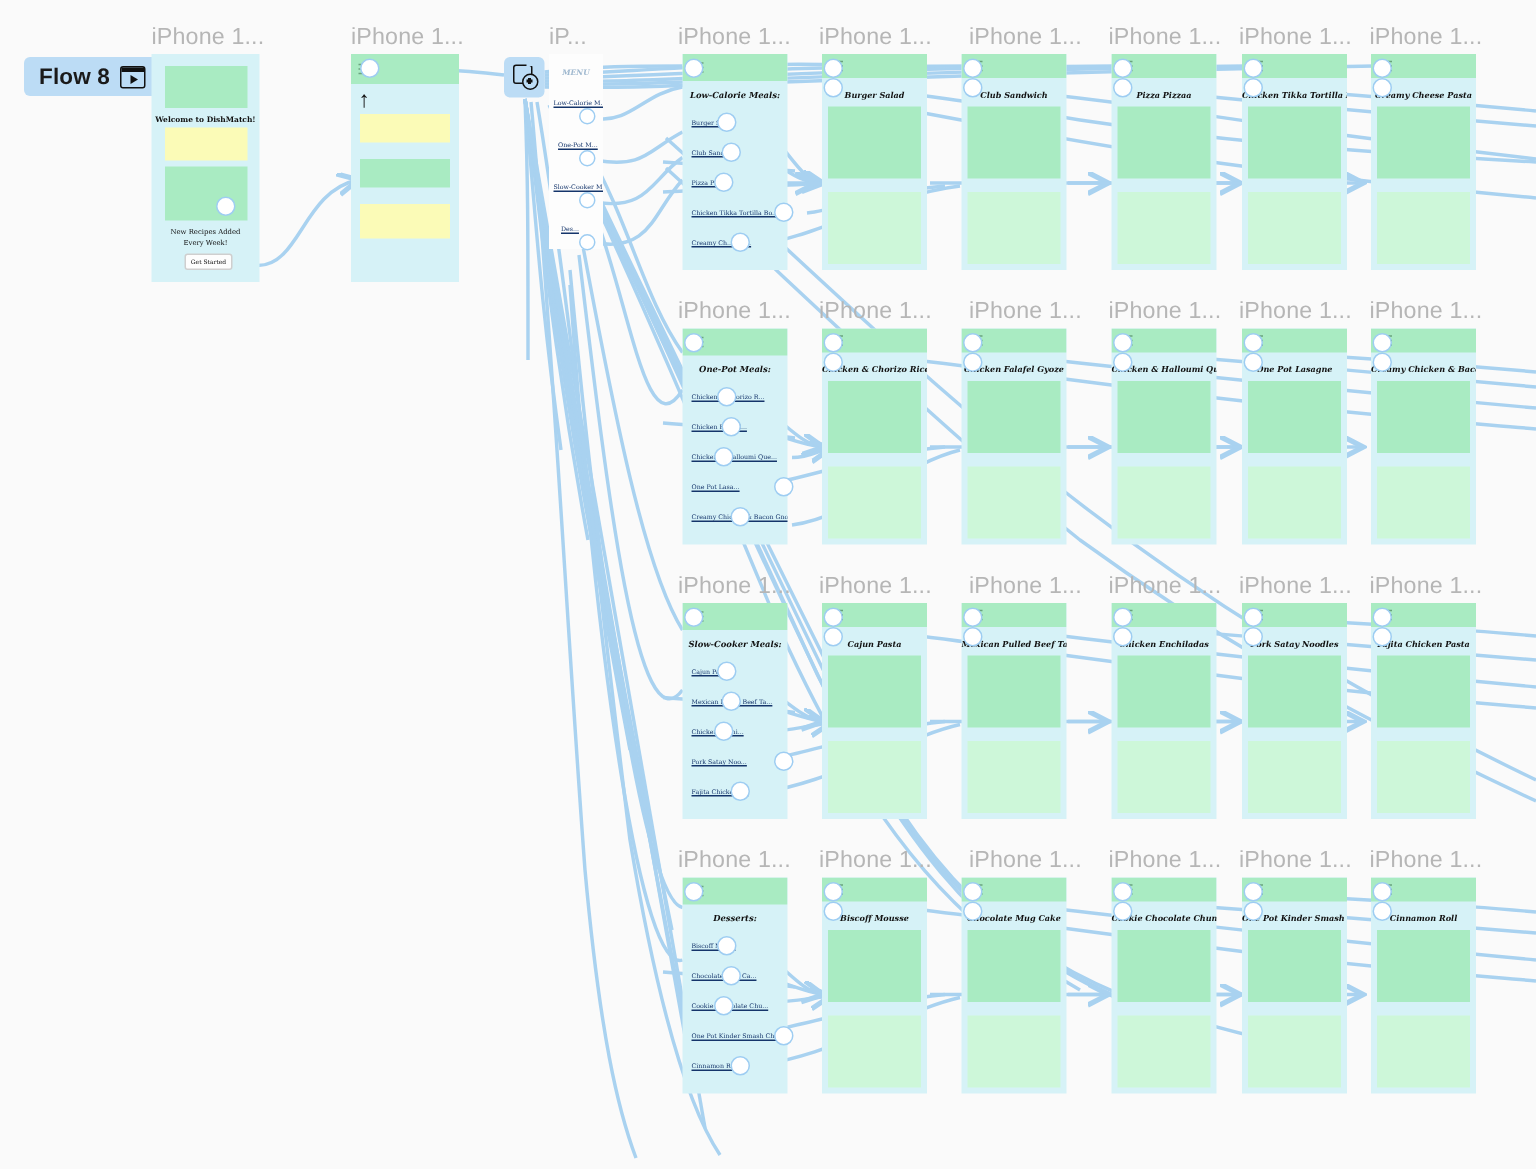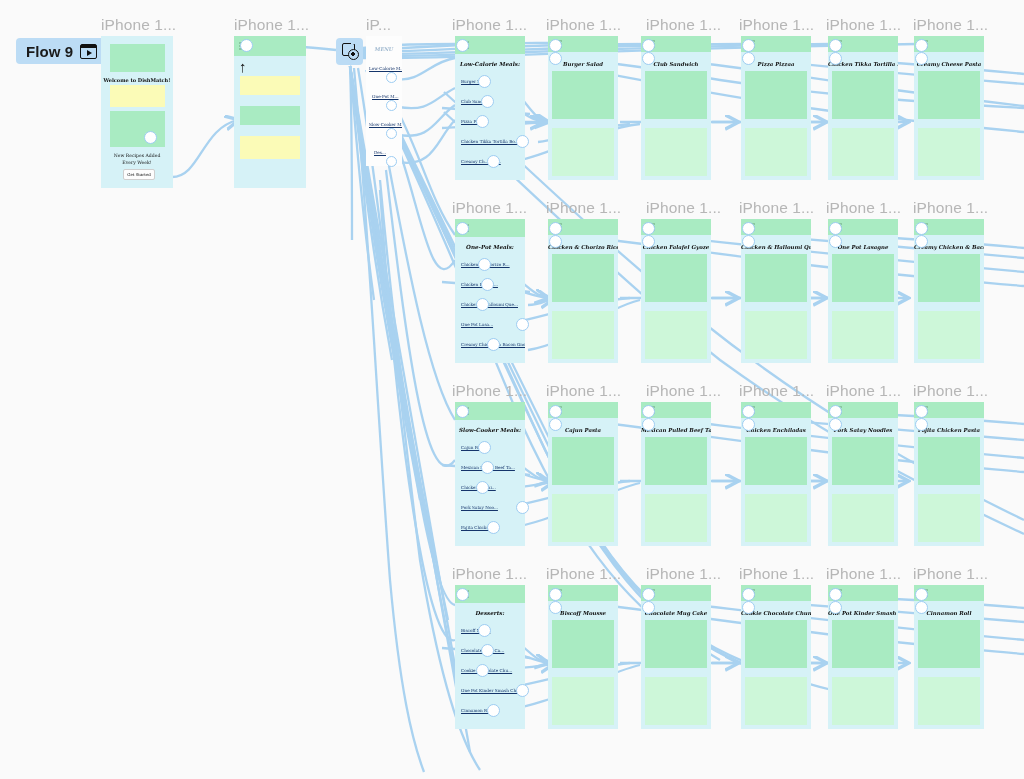--- a/index.html
+++ b/index.html
@@ -228,21 +228,21 @@
       <path d="M372,76 C450,240 520,390 580,510 C640,610 700,655 800,684"></path>
       <path d="M374,78 C460,260 540,420 600,540 C660,630 730,666 840,692"></path>
       <path d="M358,68 C380,200 400,400 420,560 C440,680 460,740 480,770"></path>
       <path d="M354,68 C368,220 378,420 390,580 C400,690 412,740 424,772"></path>
       <path d="M444,92 C520,160 600,240 700,320 C800,400 900,460 1024,520"></path>
       <path d="M444,112 C530,190 620,280 720,360 C830,440 930,490 1024,534"></path>
     </g>
   </svg>
 
   <div class="flow-badge">
-    <span>Flow 9</span>
+    <span>Flow 8</span>
     <span class="pres-ico"></span>
   </div>
 
   <div class="startnode">
     <span class="sq"></span>
     <span class="plus"></span>
   </div>
 
   <div class="ftitle" style="left:101px;top:16px;">iPhone 1...</div>
   <div class="ftitle" style="left:234px;top:16px;">iPhone 1...</div>

